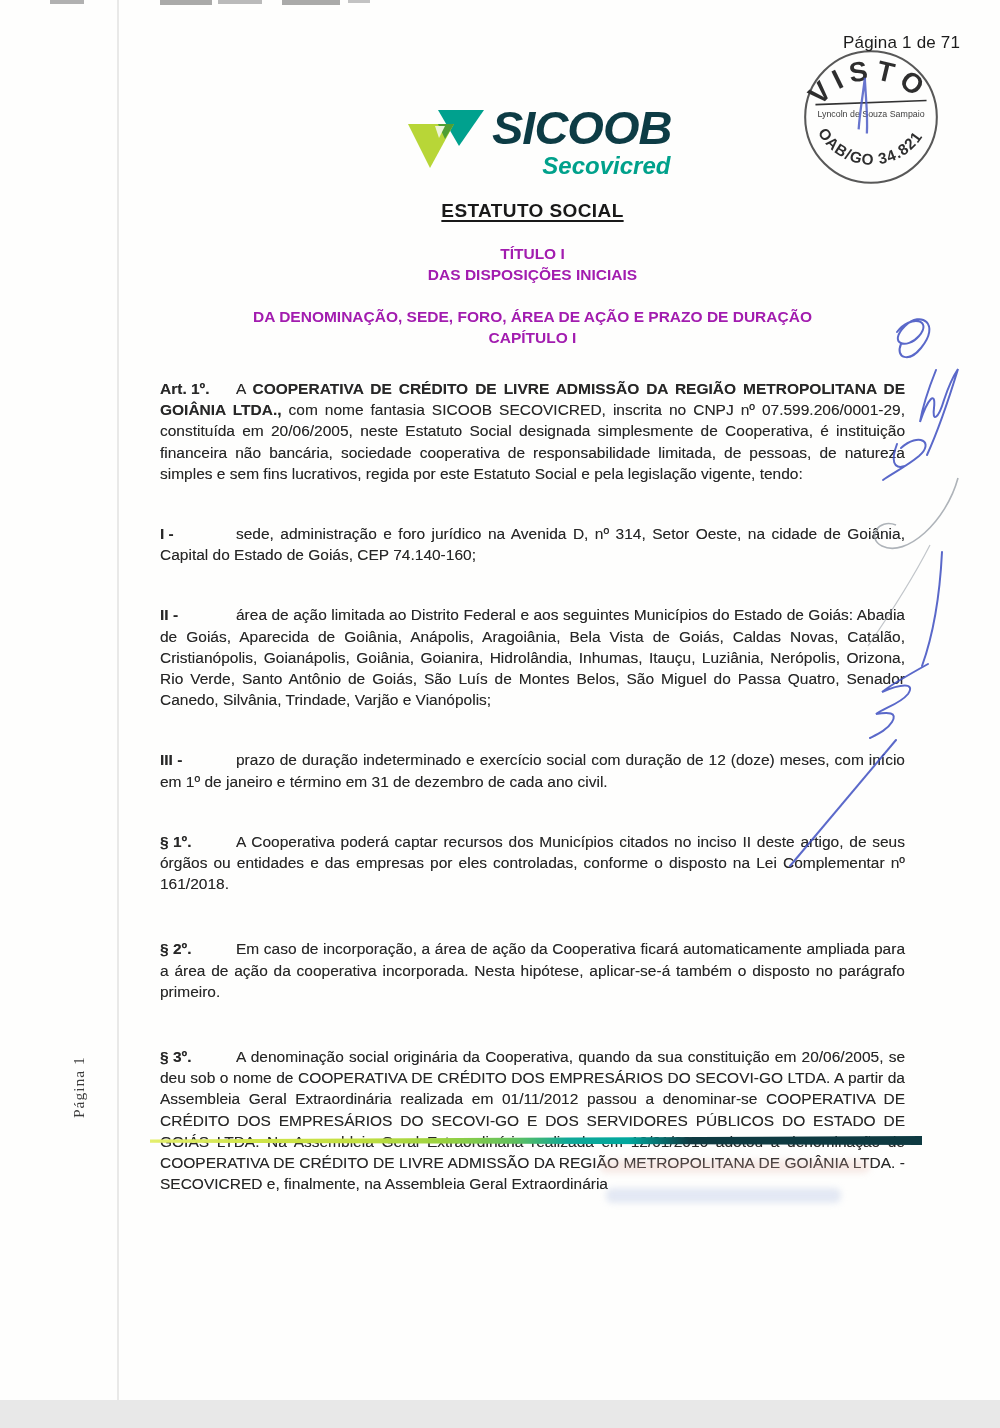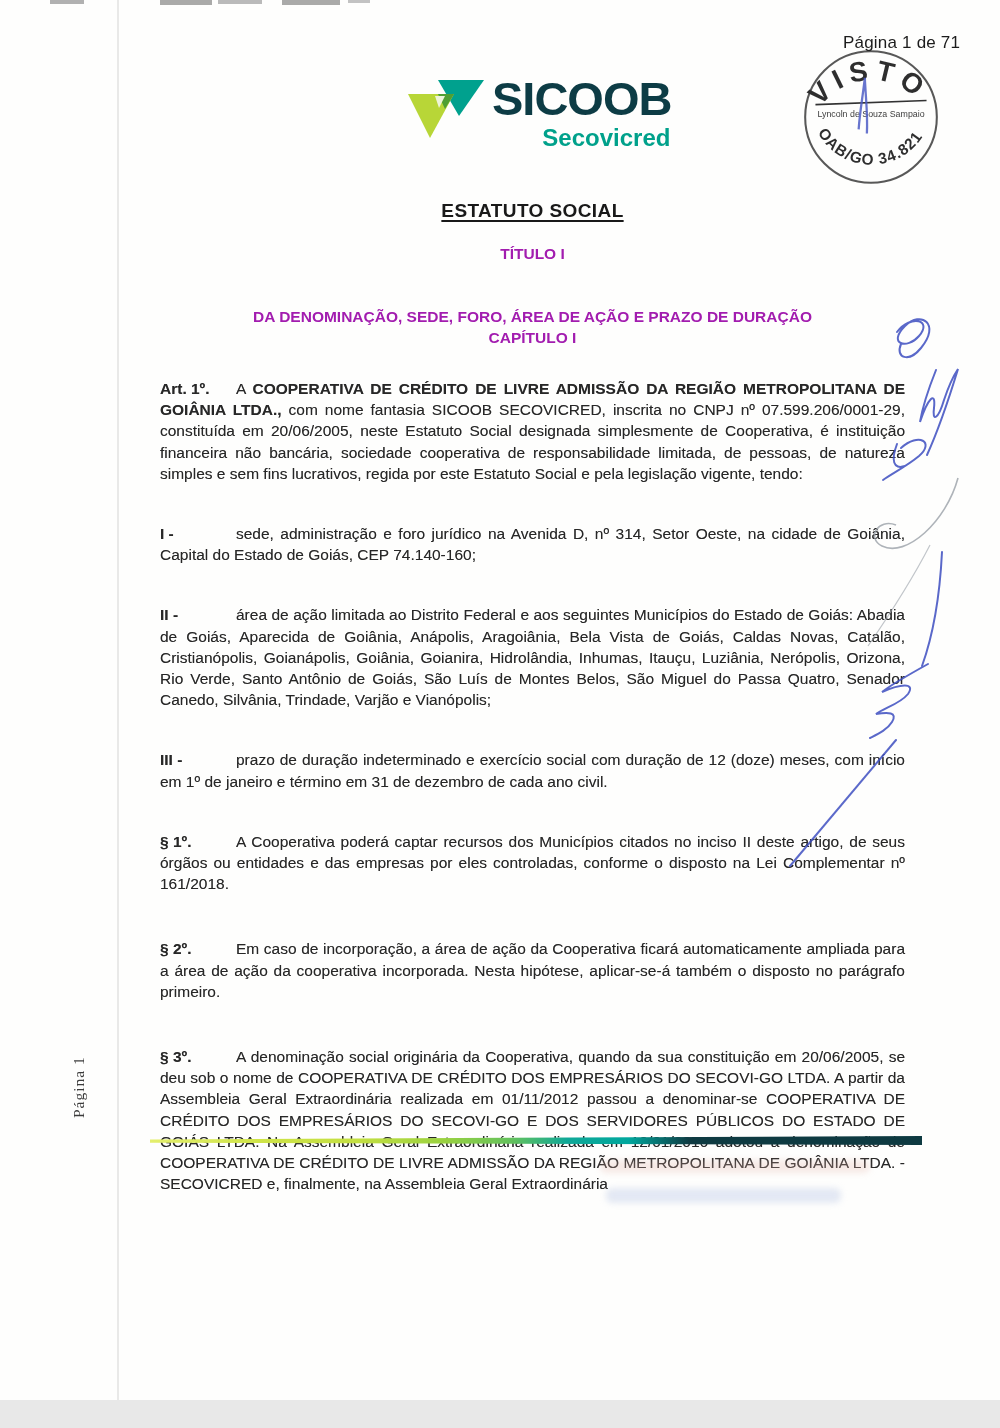--- a/index.html
+++ b/index.html
@@ -9,21 +9,21 @@
     font-family:"Liberation Sans",sans-serif;color:#262626;
   }
   
   .page-indicator{
     position:absolute;top:33px;left:843px;width:160px;
     font-size:17px;color:#1c1c1c;letter-spacing:.2px;
   }
   
   .stamp{position:absolute;left:799px;top:45px;width:144px;height:144px;opacity:.92;}
   
-  .logo{position:absolute;left:404px;top:72px;display:flex;align-items:flex-end;}
+  .logo{position:absolute;left:404px;top:102px;display:flex;align-items:center;font-style:italic;}
   .logo-mark{width:84px;height:80px;flex:0 0 auto;}
   .logo-text{margin-left:4px;display:flex;flex-direction:column;align-items:flex-end;}
   .logo-brand{font-size:47px;font-weight:bold;letter-spacing:-1px;line-height:1.02;color:#0d3c45;}
   .logo-sub{font-size:24px;font-weight:bold;color:#00a18b;margin-top:1px;margin-right:1px;}
   
   .doc-title{
     position:absolute;left:160px;width:745px;top:200px;text-align:center;
     font-size:19px;font-weight:bold;letter-spacing:.4px;color:#191919;
   }
   .doc-title span{text-decoration:underline;text-decoration-thickness:2px;text-underline-offset:3px;}
@@ -110,20 +110,21 @@
     <div class="logo-text">
       <div class="logo-brand">SICOOB</div>
       <div class="logo-sub">Secovicred</div>
     </div>
   </div>
 
   <div class="doc-title"><span>ESTATUTO SOCIAL</span></div>
 
   <div class="heading-group title-group">
     <div>TÍTULO I</div>
+    <div>DAS DISPOSIÇÕES INICIAIS</div>
   </div>
 
   <div class="heading-group chapter-group">
     <div>DA DENOMINAÇÃO, SEDE, FORO, ÁREA DE AÇÃO E PRAZO DE DURAÇÃO</div>
     <div>CAPÍTULO I</div>
   </div>
 
   <div class="doc-body">
     <p class="art"><span class="lbl">Art. 1º.</span><span>A</span> <b class="caps">COOPERATIVA DE CRÉDITO DE LIVRE ADMISSÃO DA REGIÃO METROPOLITANA DE GOIÂNIA LTDA.,</b> <span>com nome fantasia SICOOB SECOVICRED, inscrita no CNPJ nº 07.599.206/0001-29, constituída em 20/06/2005, neste Estatuto Social designada simplesmente de Cooperativa, é instituição financeira não bancária, sociedade cooperativa de responsabilidade limitada, de pessoas, de natureza simples e sem fins lucrativos, regida por este Estatuto Social e pela legislação vigente, tendo:</span></p>
 

